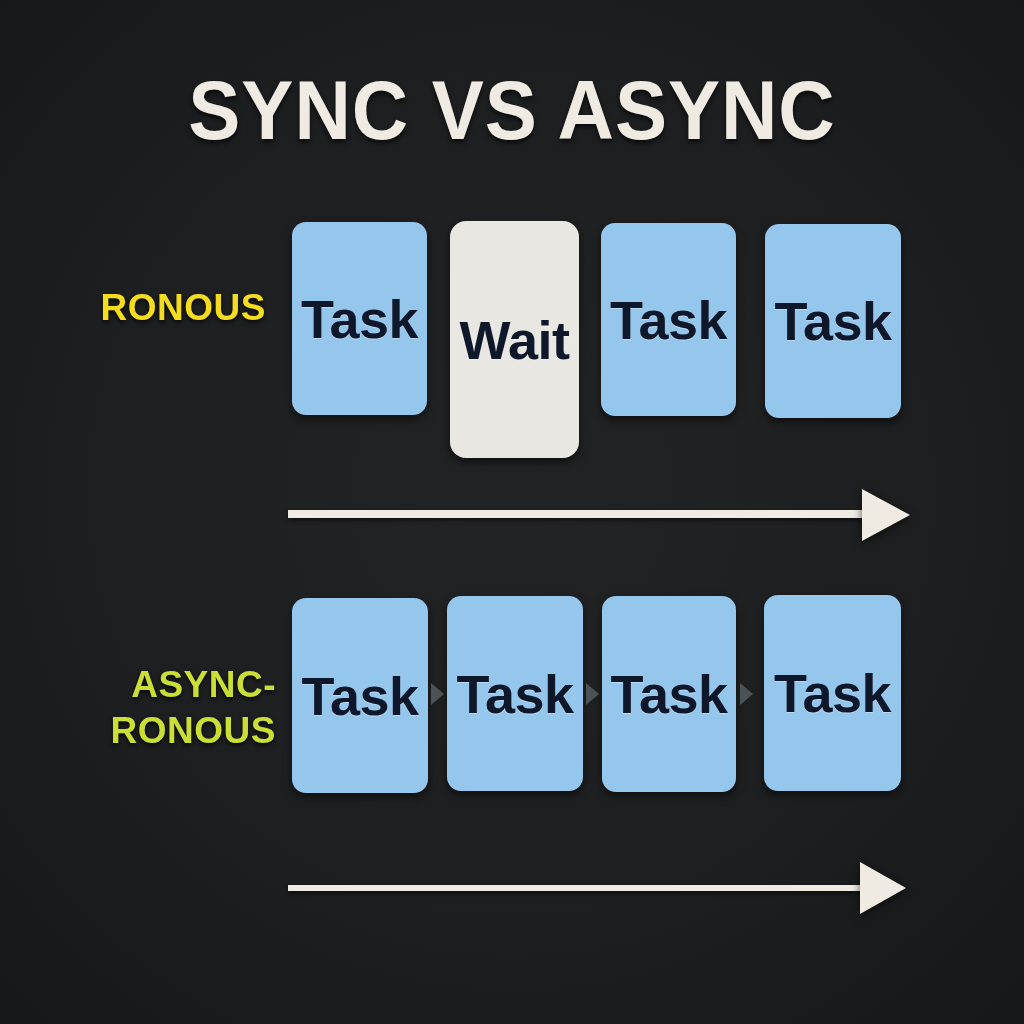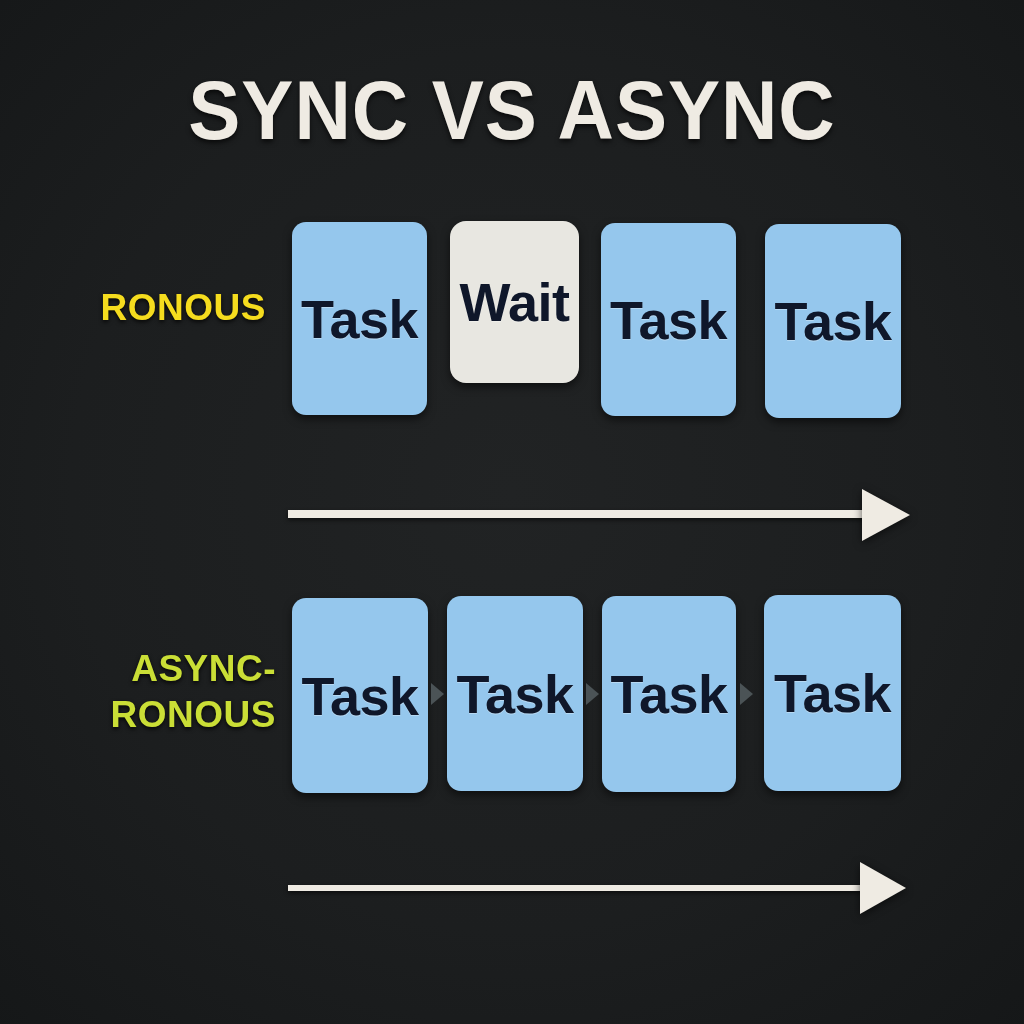--- a/index.html
+++ b/index.html
@@ -56,21 +56,21 @@
   .row-label span { display: block; }
 
   #sync-label {
     left: 14px;
     top: 285px;
     width: 252px;
     color: #f5dc1e;
   }
   #async-label {
     left: 14px;
-    top: 646px;
+    top: 662px;
     width: 262px;
     color: #cade36;
   }
 
   
   .box {
     position: absolute;
     box-sizing: border-box;
     border-radius: 14px;
     display: flex;
@@ -144,21 +144,21 @@
 
 <div id="poster">
 
   <div class="title">SYNC VS ASYNC</div>
 
   <div class="row-label" id="sync-label">
     <span>RONOUS</span>
   </div>
 
   <div class="box blue" style="left:292px; top:222px; width:135px; height:193px;">Task</div>
-  <div class="box cream" style="left:450px; top:221px; width:129px; height:162px;">Wait</div>
+  <div class="box cream" style="left:450px; top:221px; width:129px; height:237px;">Wait</div>
   <div class="box blue" style="left:601px; top:223px; width:135px; height:193px;">Task</div>
   <div class="box blue" style="left:765px; top:224px; width:136px; height:194px;">Task</div>
 
 
   <div class="timeline" id="timeline-sync">
     <div class="shaft"></div>
     <div class="head"></div>
   </div>
 
   <div class="row-label" id="async-label">

